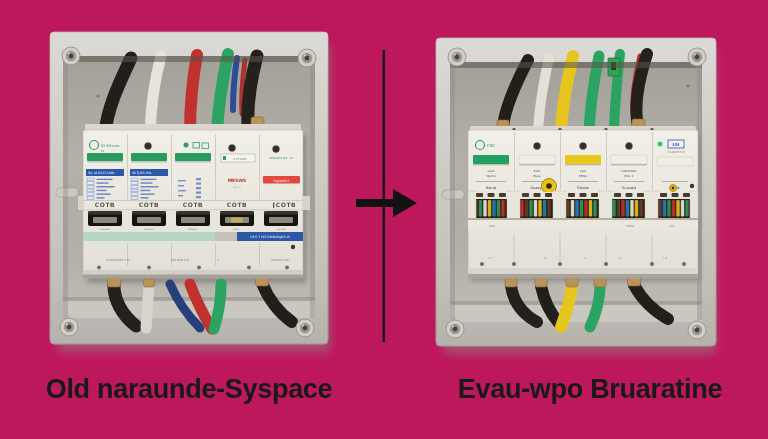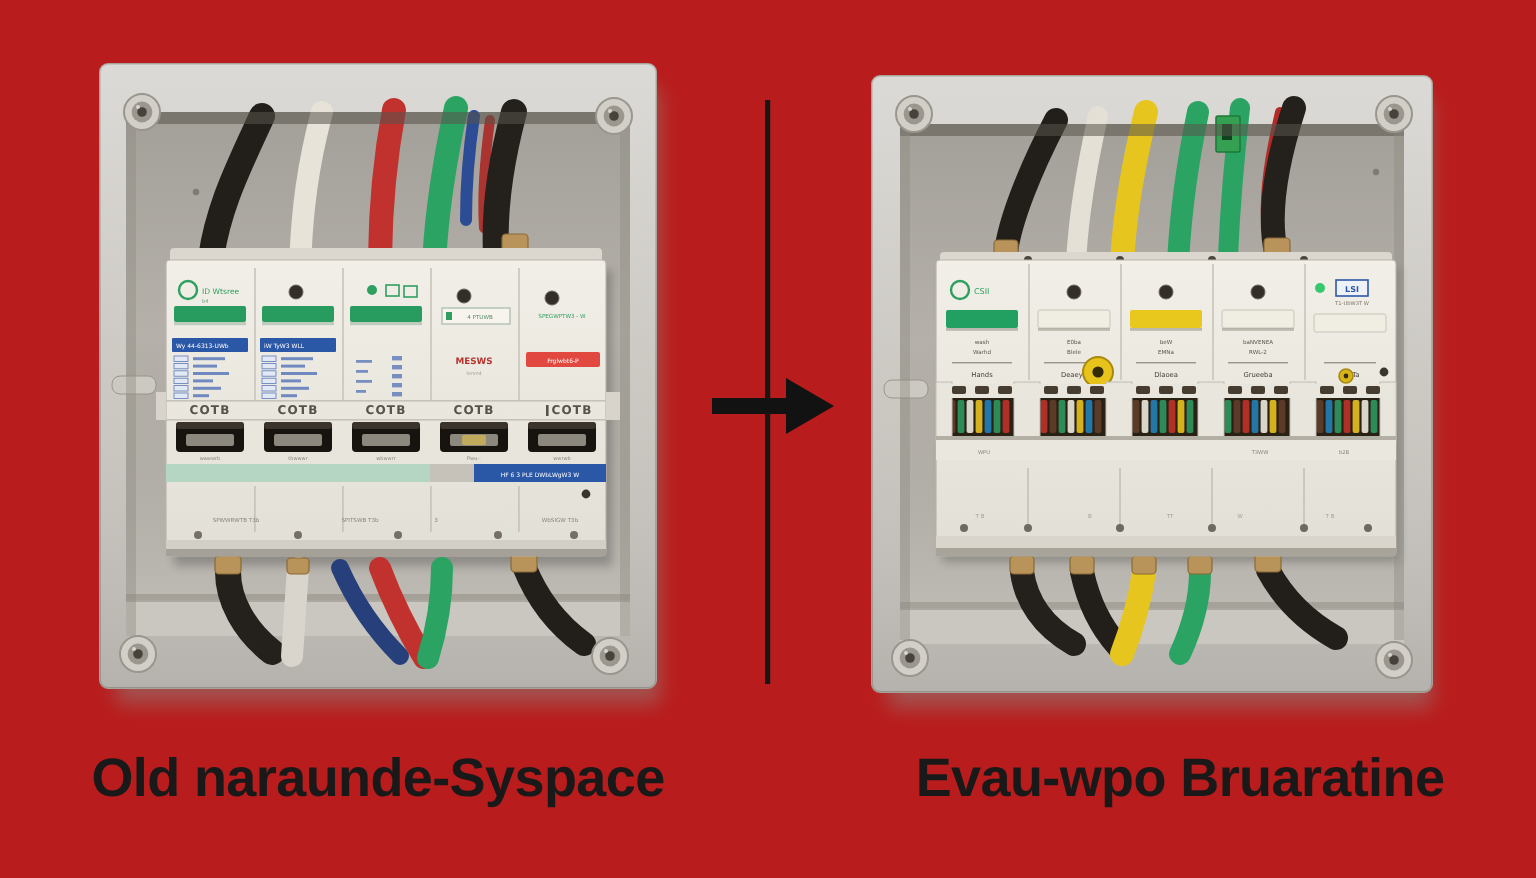--- a/index.html
+++ b/index.html
@@ -1,16 +1,16 @@
 <!DOCTYPE html>
 <html><head>
 <meta charset="utf-8">
 <style>
   html,body{margin:0;padding:0;background:#ffffff;}
-  #stage{position:relative;width:768px;height:439px;background:#b91c1c;overflow:hidden;
+  #stage{position:relative;width:768px;height:439px;background:#be185d;overflow:hidden;
          font-family:"DejaVu Sans",sans-serif;}
   svg{display:block;}
   .wire{fill:none;stroke-linecap:round;}
   .caption{font-family:"Liberation Sans",sans-serif;font-weight:700;font-size:27px;
            letter-spacing:-0.3px;fill:#191919;}
   .tinytxt{font-family:"DejaVu Sans",sans-serif;fill:#5a564c;}
   .cotb{font-family:"DejaVu Sans",sans-serif;font-weight:600;fill:#57534b;letter-spacing:0.6px;}
 </style>
 </head>
 <body>

